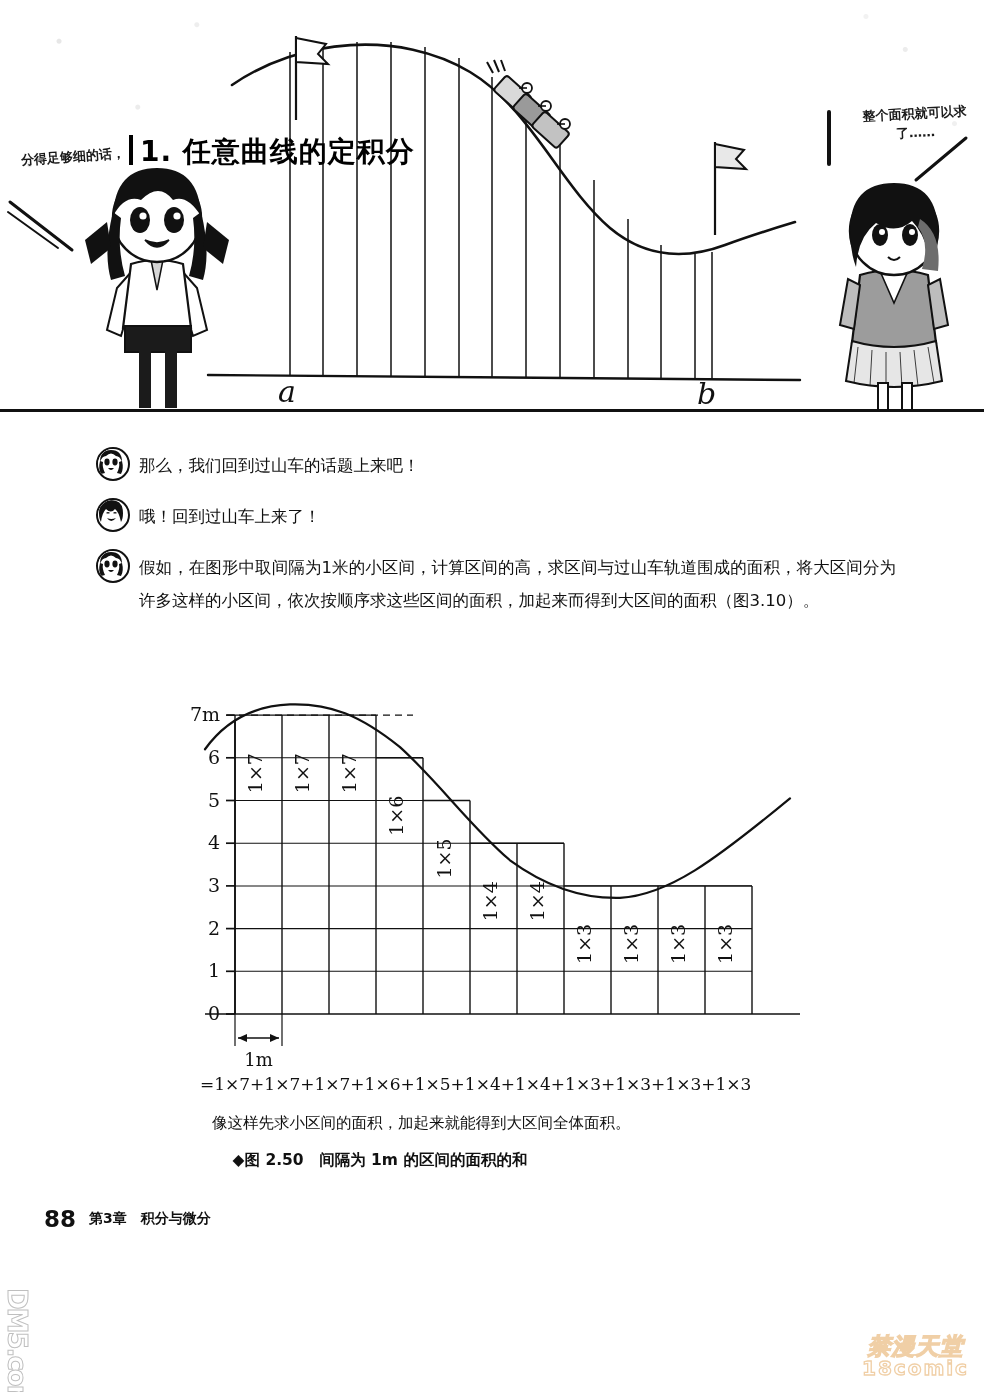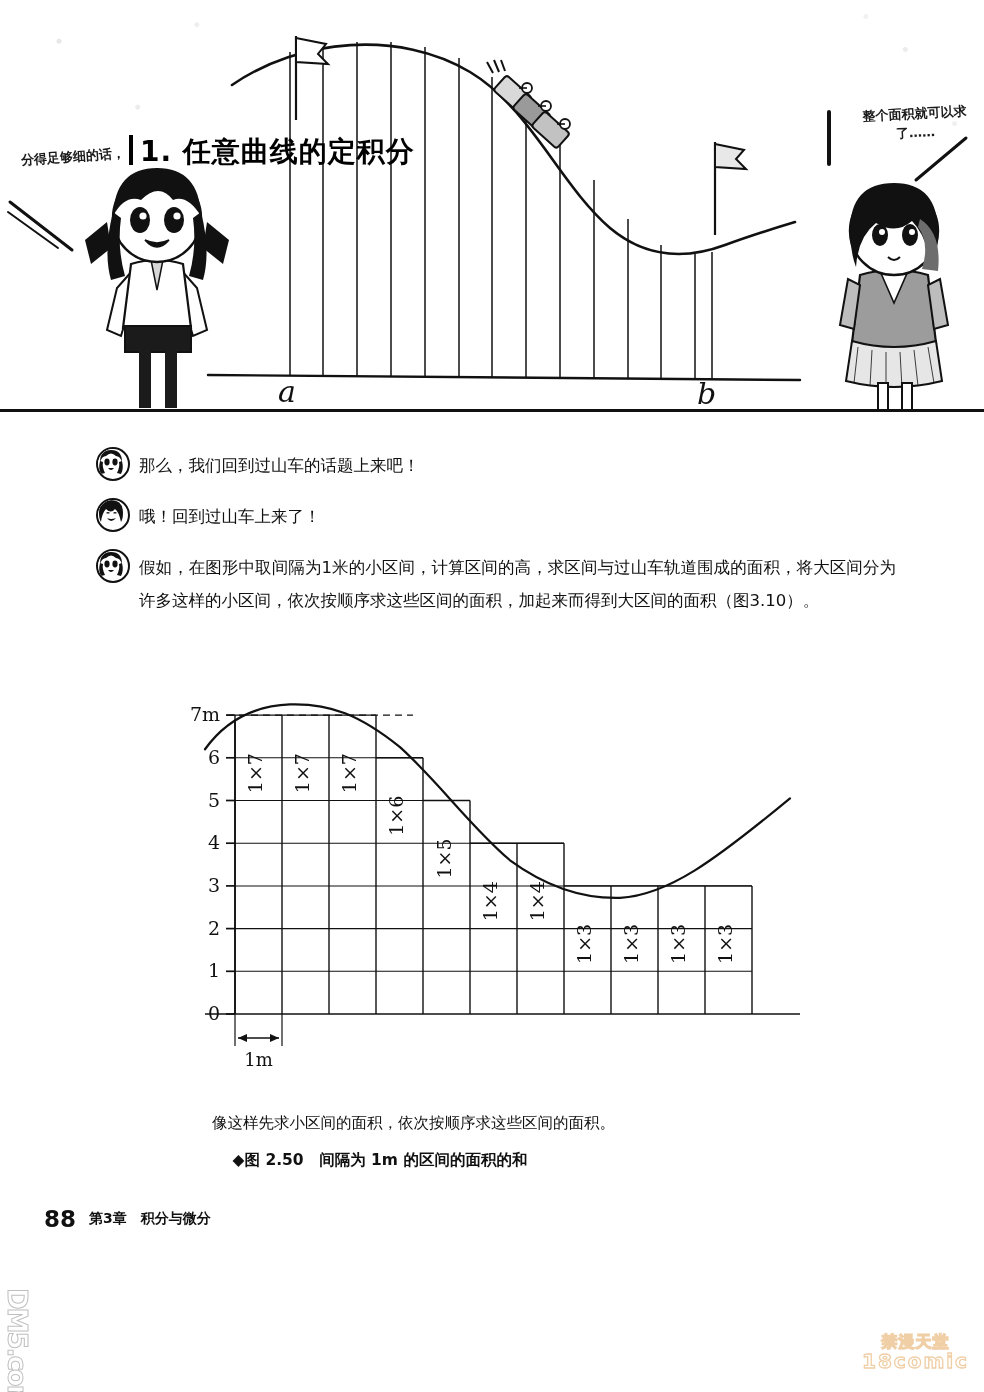--- a/index.html
+++ b/index.html
@@ -91,21 +91,21 @@
   .wm-left{
     position:absolute;left:2px;top:1288px;
     font-family:"DejaVu Sans", sans-serif;font-weight:700;font-size:26px;
     color:transparent;-webkit-text-stroke:1px #b9b9b9;
     writing-mode:vertical-rl;letter-spacing:-2px;opacity:.9;
   }
   .wm-right{
     position:absolute;left:862px;top:1334px;text-align:center;
     font-family:"DejaVu Sans", sans-serif;font-weight:700;line-height:1.05;
   }
-  .wm-right .l1{font-size:16px;color:transparent;-webkit-text-stroke:1.3px #f0cfa6;letter-spacing:1px;}
+  .wm-right .l1{font-size:23px;color:transparent;-webkit-text-stroke:1.3px #f0cfa6;letter-spacing:1px;font-style:italic;}
   .wm-right .l2{font-size:20px;color:transparent;-webkit-text-stroke:1.3px #f0cfa6;letter-spacing:2px;}
 </style>
 </head>
 <body>
 
 <div class="page">
 
   <div class="manga-panel">
     <div class="panel-grain"></div>
 
@@ -349,21 +349,22 @@
         <line x1="227" y1="25.099999999999966" x2="413" y2="25.099999999999966" stroke="#111" stroke-width="1.2" stroke-dasharray="7 5"></line>
         <line x1="235" y1="324" x2="235" y2="356" stroke="#111" stroke-width="1.2"></line>
         <line x1="282" y1="324" x2="282" y2="356" stroke="#111" stroke-width="1.2"></line>
         <line x1="238" y1="348" x2="279" y2="348" stroke="#111" stroke-width="1.6"></line>
         <path d="M 238 348 l 9 -4 l 0 8 z" fill="#111"></path>
         <path d="M 279 348 l -9 -4 l 0 8 z" fill="#111"></path>
         <text x="258.5" y="376" text-anchor="middle" font-family="&quot;DejaVu Serif&quot;, serif" font-size="18" fill="#111">1m</text>
       </svg>
   </div>
 
-  <div class="fig-note">像这样先求小区间的面积，依次按顺序求这些区间的面积。</div>
+  <div class="formula">=1×7+1×7+1×7+1×6+1×5+1×4+1×4+1×3+1×3+1×3+1×3</div>
+  <div class="fig-note">像这样先求小区间的面积，加起来就能得到大区间全体面积。</div>
   <div class="fig-caption">◆图 2.50　间隔为 1m 的区间的面积的和</div>
 
   <div class="footer">
     <div class="pg-num">88</div>
     <div class="pg-chap">第3章　积分与微分</div>
   </div>
 
   <div class="wm-left">DM5.com</div>
   <div class="wm-right">
     <div class="l1">禁漫天堂</div>

